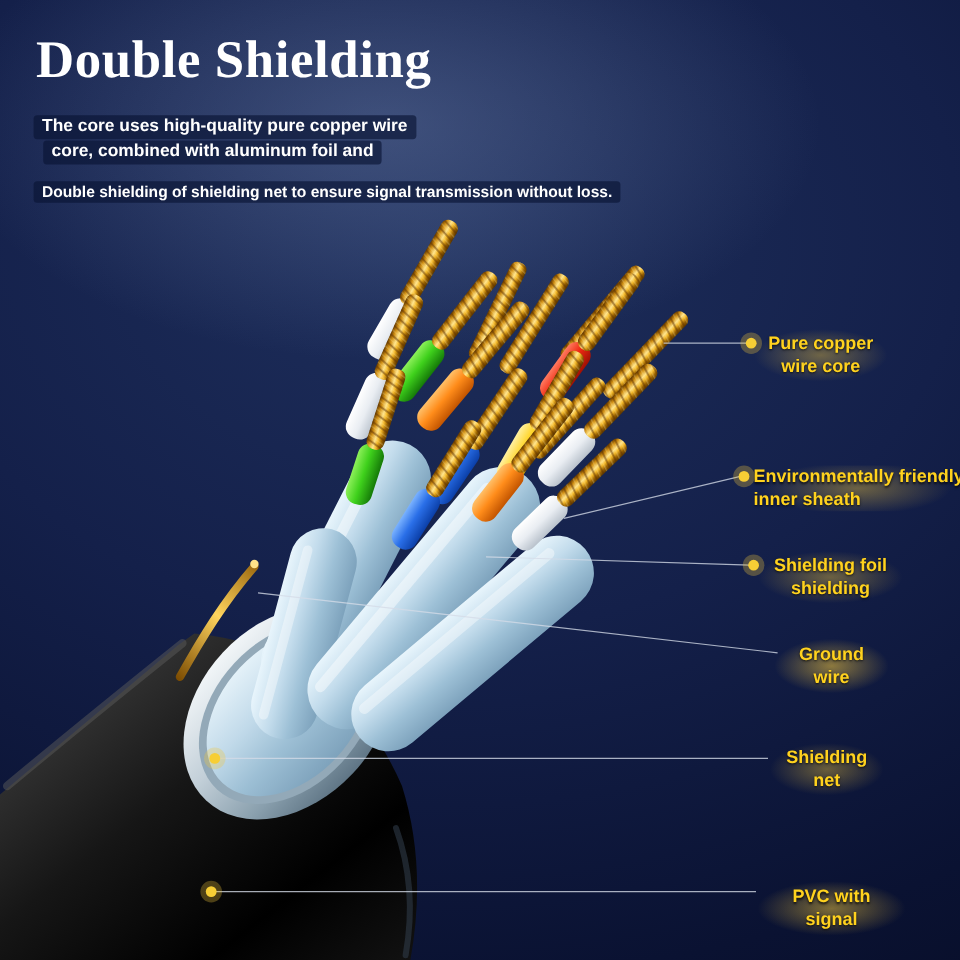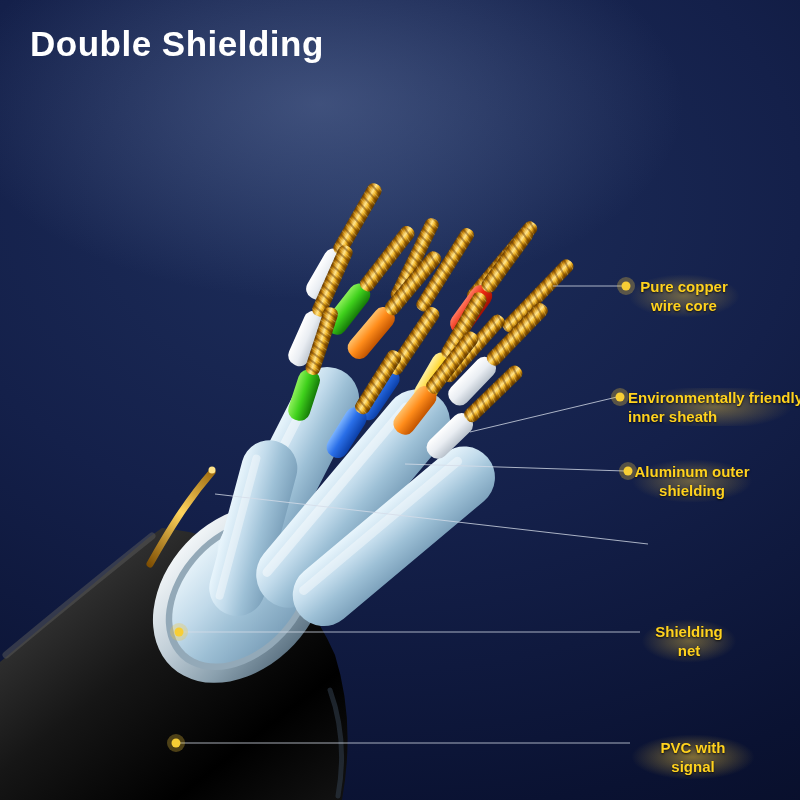--- a/index.html
+++ b/index.html
@@ -6,21 +6,21 @@
   html,body { width:800px; height:800px; font-family:"Liberation Sans",sans-serif; }
   .stage {
     position:relative; width:800px; height:800px; overflow:hidden;
     background:
       radial-gradient(520px 280px at 40% 13%, rgba(122,142,185,.38), rgba(122,142,185,0) 70%),
       radial-gradient(1100px 820px at 45% 25%, #1e2f5c 0%, #14204a 40%, #0a1232 75%, #060b22 100%);
   }
   svg.art { position:absolute; left:0; top:0; }
   .title {
     position:absolute; left:30px; top:24px;
-    font-size:35px; font-weight:bold; color:#ffffff; letter-spacing:.5px;
+    font-size:44px; font-weight:bold; color:#ffffff; letter-spacing:.5px;font-family:Liberation Serif, serif;
   }
   .desc { position:absolute; left:28px; top:96px; color:#fff; font-weight:bold; }
   .desc-line { white-space:nowrap; }
   .badge { display:inline-block; background:rgba(9,20,52,.65); padding:1px 7px 2px; border-radius:3px; }
   .l1 { font-size:14.5px; line-height:17px; }
   .l2 { font-size:14.5px; line-height:17px; margin-left:8px; margin-top:1px; }
   .l3 { font-size:13px; margin-top:14px; }
   .callout {
     position:absolute; z-index:2; color:#ffd21e; font-weight:bold;
     font-size:15px; line-height:19px; text-align:center;
@@ -266,36 +266,45 @@
         </g>
       <g>
           <circle cx="176" cy="743" r="9" fill="#f2c63c" opacity="0.3"></circle>
           <circle cx="176" cy="743" r="4.5" fill="#f7ce35"></circle>
         </g>
     </g>
   </svg>
 
   <h1 class="title">Double Shielding</h1>
 
+  <div class="desc">
+    <div class="desc-line l1"><span class="badge">The core uses high-quality pure copper wire</span></div>
+    <div class="desc-line l2"><span class="badge">core, combined with aluminum foil and</span></div>
+    <div class="desc-line l3"><span class="badge">Double shielding of shielding net to ensure signal transmission without loss.</span></div>
+  </div>
 
   <div class="callout c2">
     <span>Environmentally friendly</span>
     <span>inner sheath</span>
   </div>
 
   <div class="callout c1">
     <span>Pure copper</span>
     <span>wire core</span>
   </div>
 
   <div class="callout c3">
-    <span>Aluminum outer</span>
+    <span>Shielding foil</span>
     <span>shielding</span>
   </div>
 
+  <div class="callout c4">
+    <span>Ground</span>
+    <span>wire</span>
+  </div>
 
   <div class="callout c5">
     <span>Shielding</span>
     <span>net</span>
   </div>
 
   <div class="callout c6">
     <span>PVC with</span>
     <span>signal</span>
   </div>

